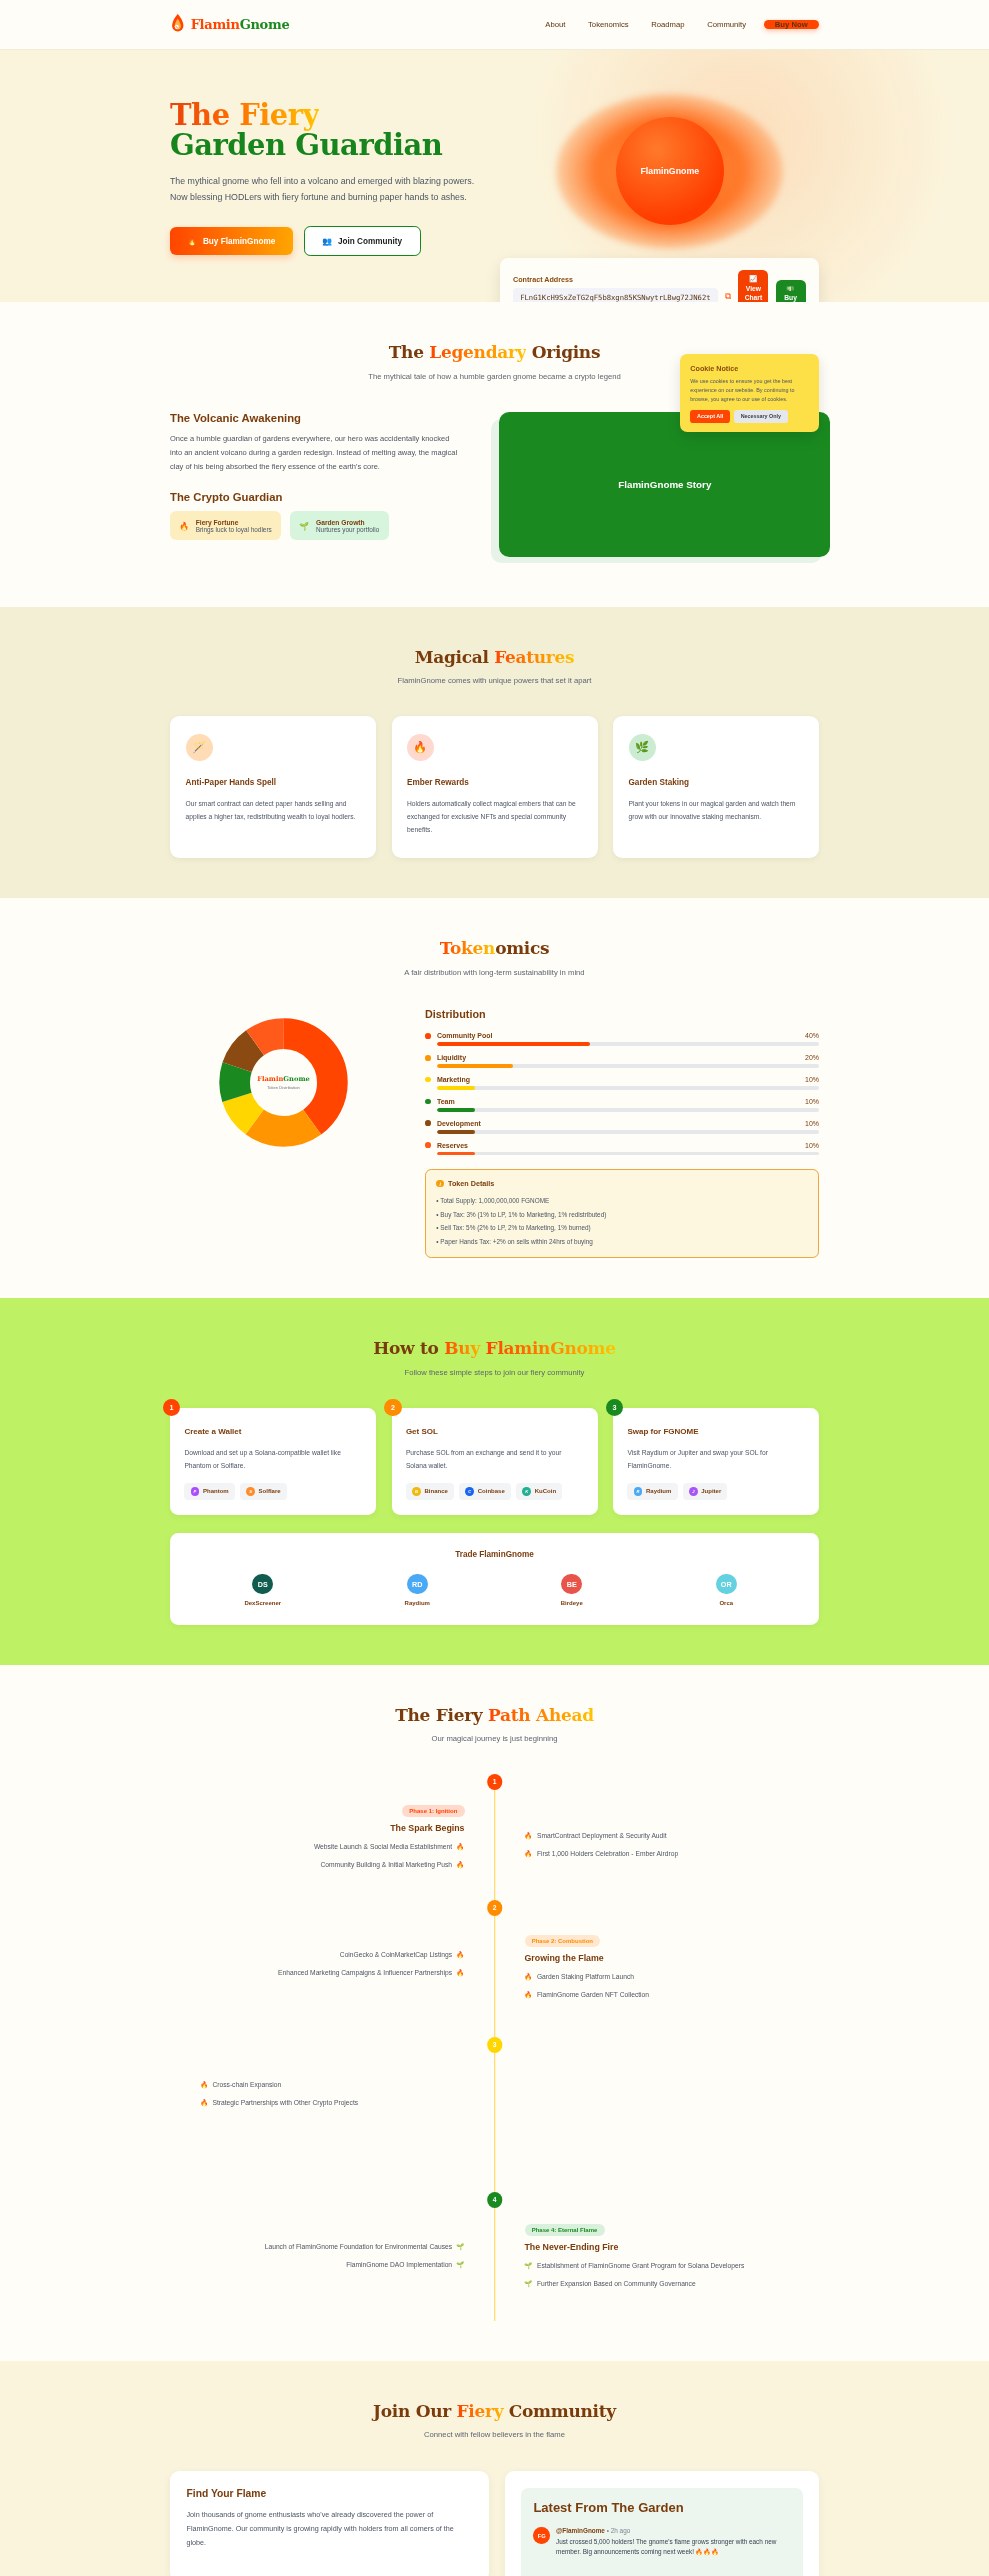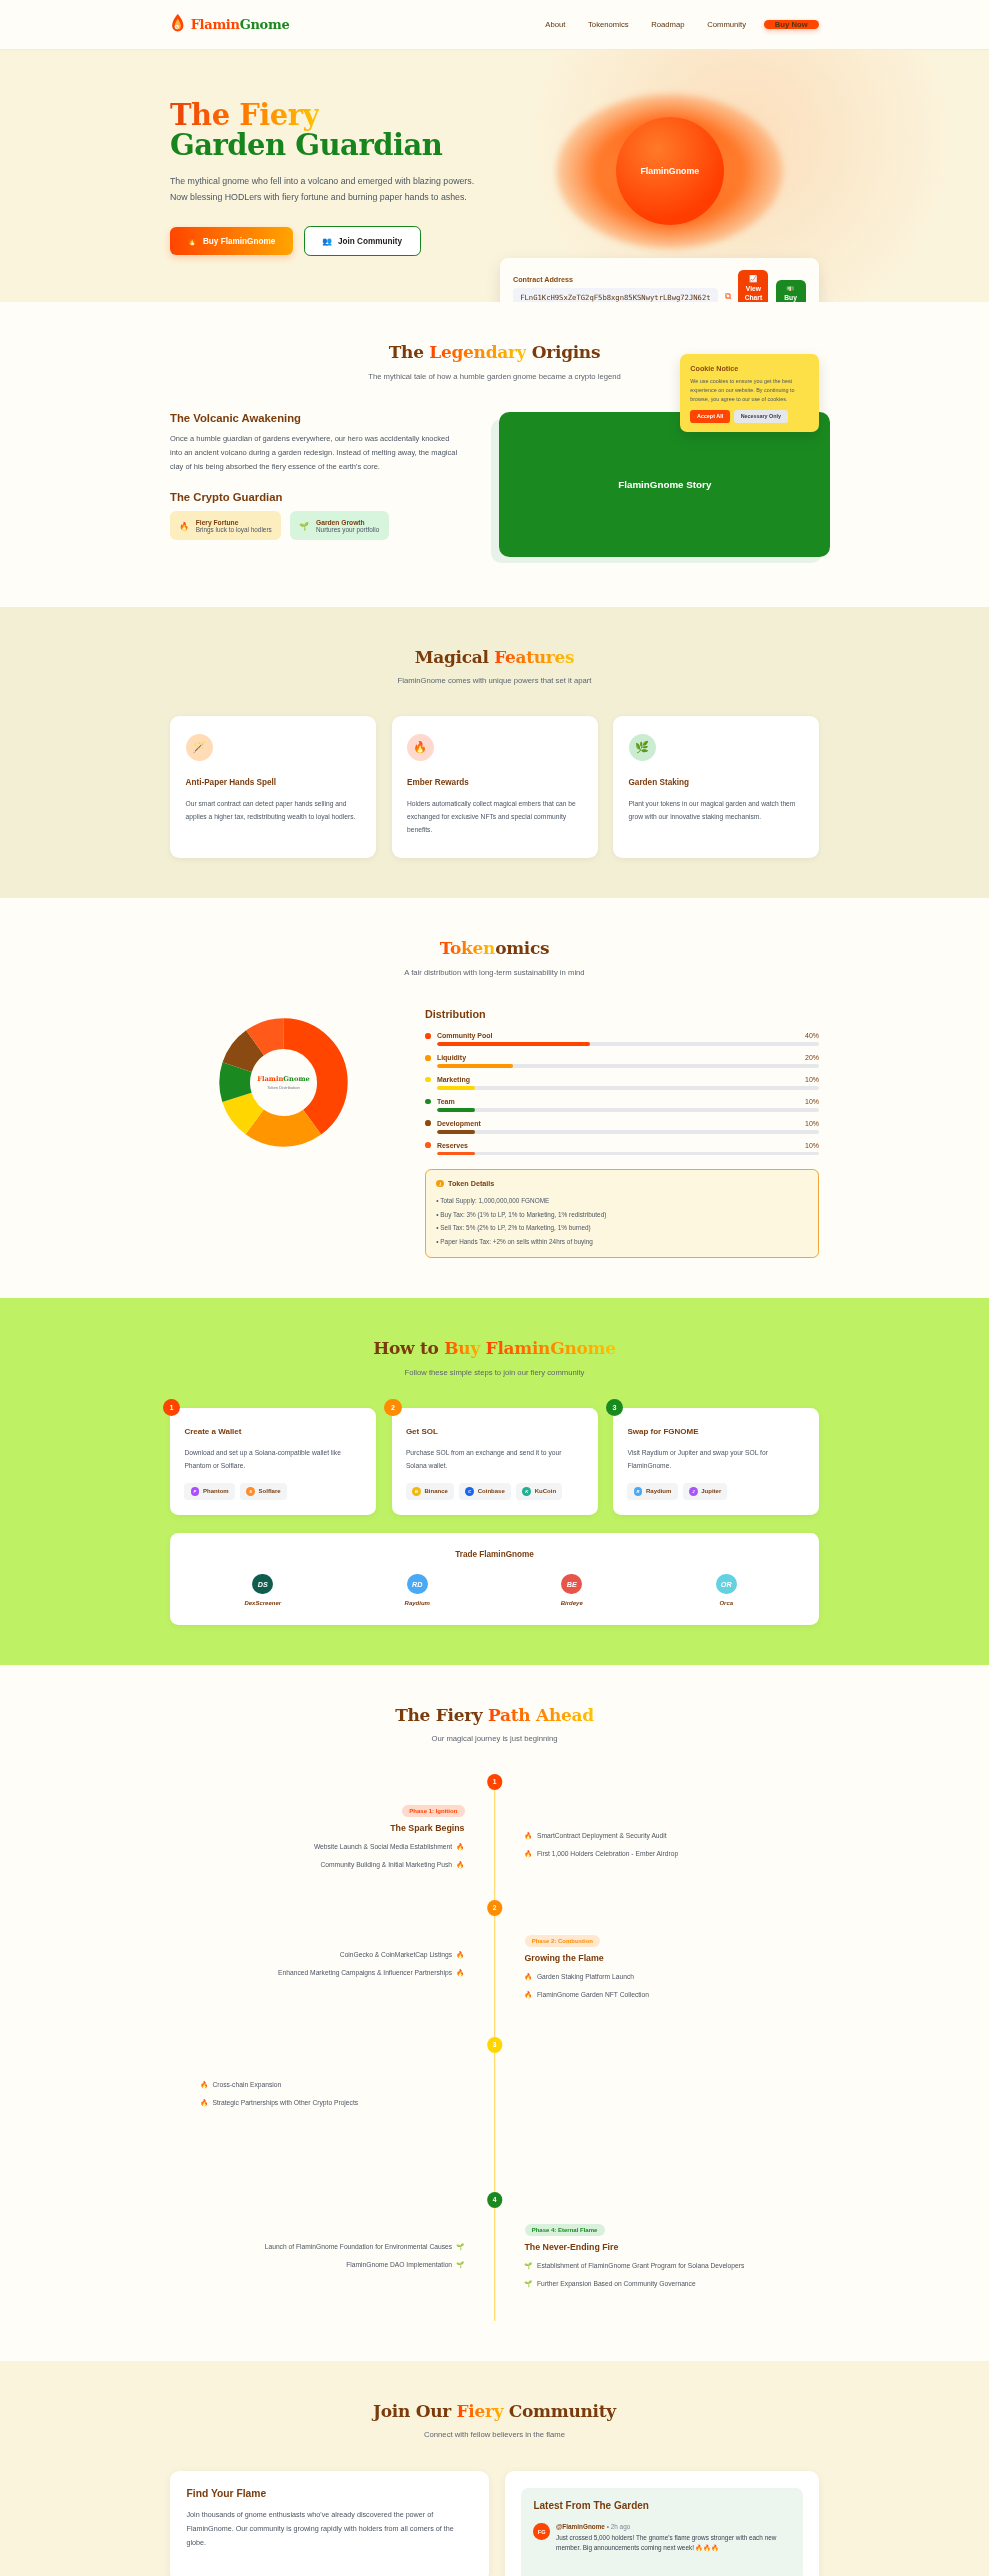--- a/index.html
+++ b/index.html
@@ -175,21 +175,21 @@
     position:absolute;left:-7.2px;top:-9.3px;width:17.5px;height:17.5px;border-radius:50%;
     display:flex;align-items:center;justify-content:center;color:#fff;font-weight:bold;font-size:7.2px;
   }
   .step h4{color:#7a3c0d;font-size:8px;margin-bottom:9.3px;}
   .step p{font-size:6.7px;line-height:2;color:#4b5563;margin-bottom:10.3px;}
   .chips{display:flex;gap:5.2px;flex-wrap:wrap;}
   .chip{background:#f3f4f6;border-radius:4.1px;padding:4.1px 6.2px;display:flex;align-items:center;gap:3.6px;font-size:6px;font-weight:bold;color:#7a3c0d;}
   .chipic{width:8.8px;height:8.8px;border-radius:50%;color:#fff;font-size:4.1px;display:flex;align-items:center;justify-content:center;font-weight:bold;}
   .trade{background:#fff;border-radius:8.2px;padding:17.5px 15.5px 18.5px;margin-top:17.5px;box-shadow:0 1.5px 6.2px rgba(0,0,0,.05);}
   .trade h4{text-align:center;color:#7a3c0d;font-size:8.2px;margin-bottom:14.4px;}
-  .trade-row{display:grid;grid-template-columns:repeat(4,1fr);font-style:italic;}
+  .trade-row{display:grid;grid-template-columns:repeat(4,1fr);}
   .tr-item{display:flex;flex-direction:column;align-items:center;gap:5.7px;}
   .tr-circ{width:20.6px;height:20.6px;border-radius:50%;color:#fff;font-weight:bold;font-size:7.2px;display:flex;align-items:center;justify-content:center;}
   .tr-item span{color:#7a3c0d;font-size:6px;font-weight:bold;}
   
   .roadmap{background:#fffdf7;}
   .tl{position:relative;margin-top:18.5px;}
   .tl-line{position:absolute;left:50%;top:0;bottom:0;width:1.5px;background:#ffd34d;transform:translateX(-50%);}
   .tl-item{position:relative;display:flex;min-height:103px;}
   .tl-dot{
     position:absolute;left:50%;transform:translateX(-50%);width:15.5px;height:15.5px;border-radius:50%;
@@ -204,21 +204,21 @@
   .tl-side.l .tl-li{flex-direction:row-reverse;}
   
   .community{background:#fbf4dc;position:relative;overflow:hidden;}
   .comm-grid{display:flex;gap:15.5px;align-items:flex-start;position:relative;}
   .comm-card{background:#fff;border-radius:9.3px;padding:17.5px 16.5px 19.6px;box-shadow:0 2.1px 8.2px rgba(0,0,0,.06);}
   .comm-left{width:319px;}
   .comm-left h3{color:#7a3c0d;font-size:10.3px;margin-bottom:9.3px;}
   .comm-left>p{font-size:7.2px;line-height:1.9;color:#4b5563;margin-bottom:13.4px;}
   .comm-right{flex:1;}
   .garden{background:#edf6ee;border-radius:7.2px;padding:12.4px 12.4px 13.4px;margin-bottom:11.3px;}
-  .garden h4{color:#7a3c0d;font-size:10px;margin-bottom:12px;}
+  .garden h4{color:#7a3c0d;font-size:13px;margin-bottom:12px;}
   .post{display:flex;gap:6.2px;margin-bottom:9.3px;}
   .av{width:16.5px;height:16.5px;border-radius:50%;color:#fff;font-size:5.7px;font-weight:bold;display:flex;align-items:center;justify-content:center;flex:none;}
   .post-head{font-size:6.4px;margin-bottom:2.1px;}
   .post-head b{color:#7a3c0d;}
   .post-head i{color:#7b8593;font-style:normal;}
   .post-body{font-size:6.4px;line-height:1.7;color:#374151;margin-bottom:3.6px;}
 </style>
 </head>
 <body>
 

